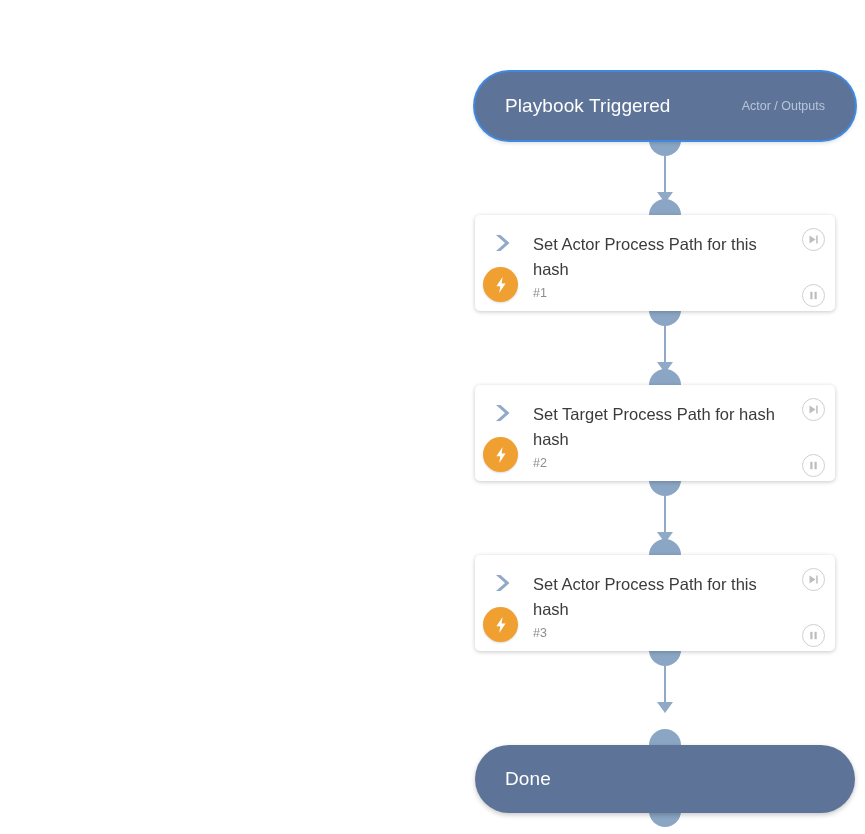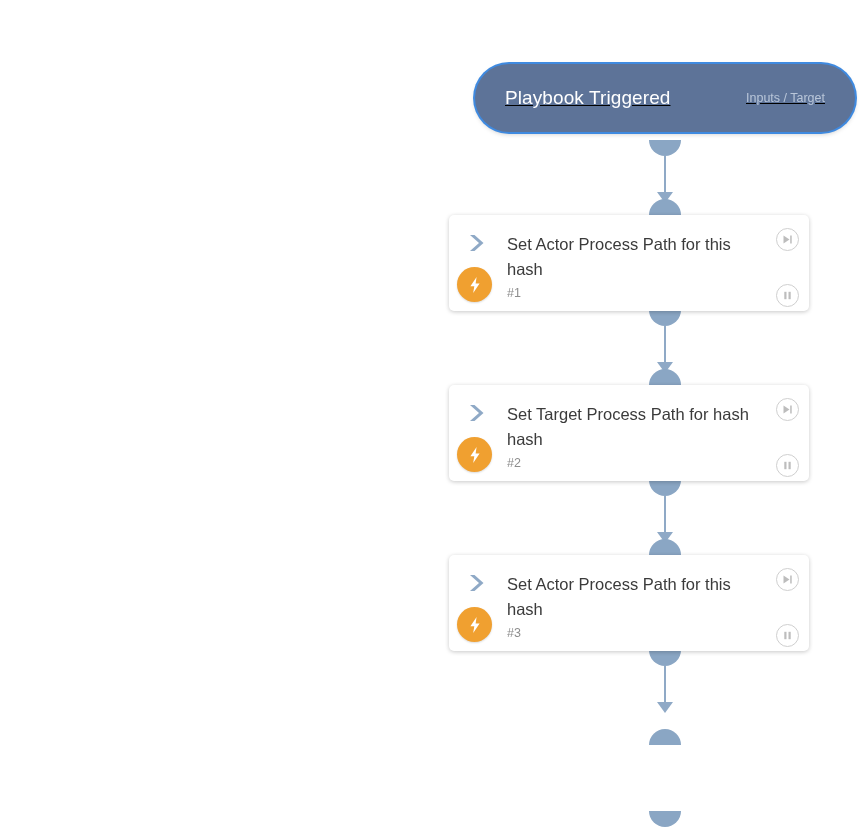--- a/index.html
+++ b/index.html
@@ -84,21 +84,21 @@
   .pill-meta {
     margin-left: auto;
     color: #b9c6d9;
     font-size: 12.5px;
     white-space: nowrap;
   }
 
   
   .card {
     position: absolute;
-    left: 449px;
+    left: 475px;
     width: 360px;
     height: 96px;
     background: #ffffff;
     border-radius: 5px;
     box-shadow: 0 1px 4px rgba(0,0,0,0.22);
     z-index: 5;
   }
   .card-chevron {
     position: absolute;
     left: 14px;
@@ -180,23 +180,23 @@
 
   <div class="socket bottom" style="top:650px;"></div>
   <div class="connector" style="top:666px;height:60px;">
     <div class="conn-line" style="height:38px;"></div>
     <div class="conn-arrow" style="top:36px;"></div>
   </div>
   <div class="socket top" style="top:729px;"></div>
 
   <div class="socket bottom" style="top:811px;"></div>
 
-  <div class="pill selected" style="top:64px;text-decoration:underline;">
+  <div class="pill selected" style="top:72px;">
     <span class="pill-title">Playbook Triggered</span>
-    <span class="pill-meta">Inputs / Target</span>
+    <span class="pill-meta">Actor / Outputs</span>
   </div>
 
   <div class="card" style="top:215px;">
     <span class="card-chevron">
       <svg width="26" height="26" viewBox="0 0 26 26">
         <path d="M7 5 L16 13 L7 21 L11.5 21 L20.5 13 L11.5 5 Z" fill="#8fa9c6"></path>
       </svg>
     </span>
     <span class="card-bolt">
       <svg width="20" height="20" viewBox="0 0 20 20">
@@ -266,14 +266,18 @@
       </svg>
     </div>
     <div class="card-btn pause">
       <svg width="13" height="13" viewBox="0 0 13 13">
         <rect x="3.3" y="2.8" width="2.2" height="7.4" fill="#bdbdbd"></rect>
         <rect x="7.5" y="2.8" width="2.2" height="7.4" fill="#bdbdbd"></rect>
       </svg>
     </div>
   </div>
 
+  <div class="pill" style="top:745px;">
+    <span class="pill-title">Done</span>
+    <span class="pill-meta"></span>
+  </div>
 
 </div>
 
 </body></html>

